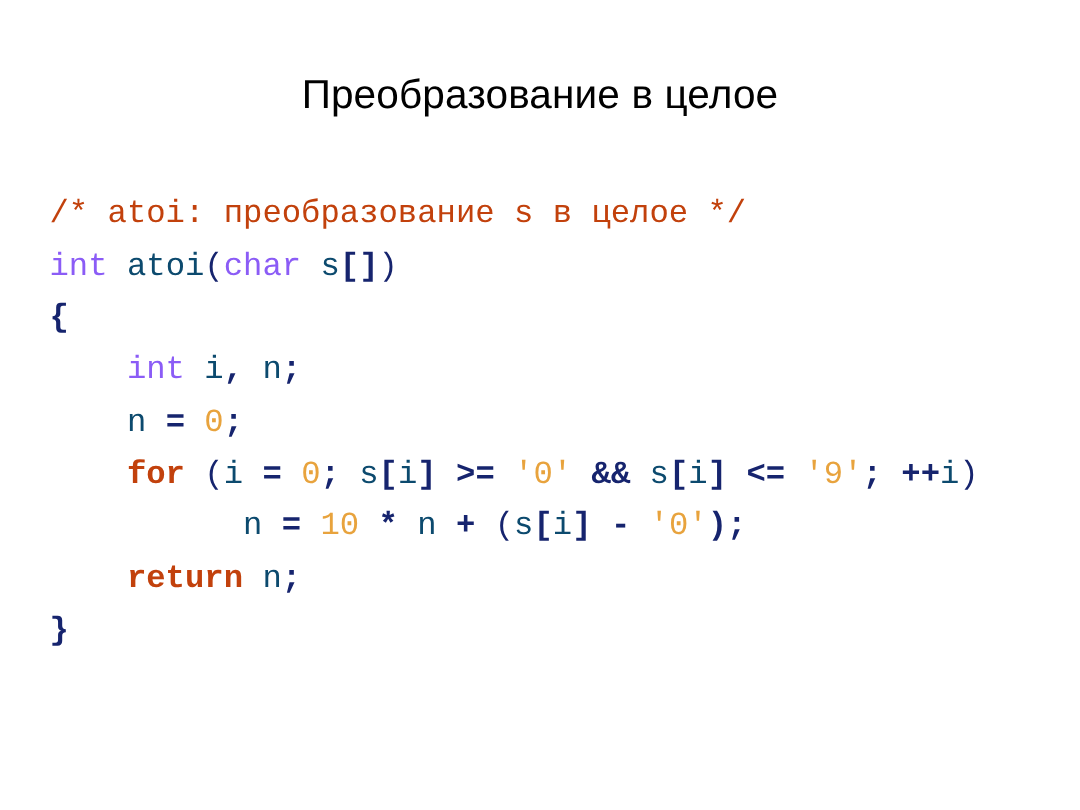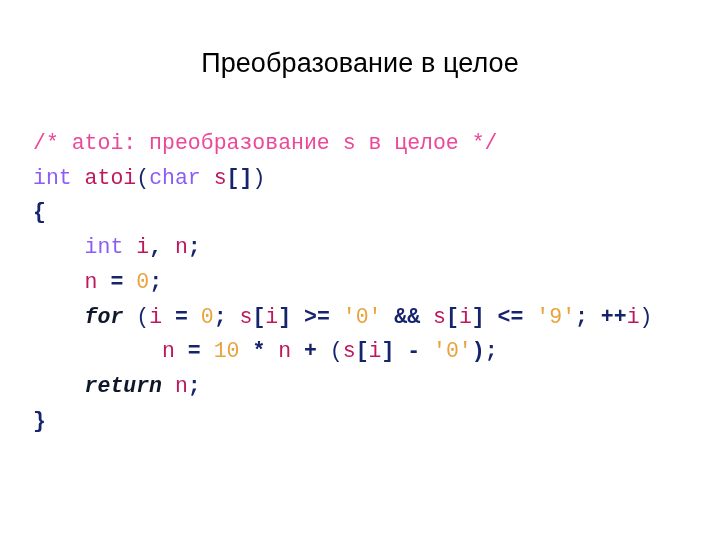--- a/index.html
+++ b/index.html
@@ -45,28 +45,28 @@
     color: #000000;
     white-space: pre-wrap;
     word-break: normal;
     letter-spacing: 0px;
   }
   .code-line {
     white-space: pre-wrap;
     min-height: 34.7px;
   }
   
-  .tok-comment  { color: #ec4899; }
+  .tok-comment  { color: #c2410c; }
   .tok-keyword  { color: #8b5cf6; }
-  .tok-kwbold   { color: #0f172a; font-weight: bold; font-style: italic; }
+  .tok-kwbold   { color: #c2410c; font-weight: bold; }
   .tok-op       { color: #16246e; font-weight: bold; }
   .tok-punct    { color: #16246e; }
   .tok-num      { color: #e8a33d; }
   .tok-str      { color: #e8a33d; }
-  .tok-plain    { color: #be185d; }
+  .tok-plain    { color: #0c4a6e; }
 </style>
 </head>
 <body>
 
 <div class="slide">
 
   <div class="slide-title">Преобразование в целое</div>
 
   <div class="code-block" id="code-block"><div class="code-line"><span class="tok-comment">/* atoi: преобразование s в целое */</span></div><div class="code-line"><span class="tok-keyword">int</span><span class="tok-plain"> atoi</span><span class="tok-punct">(</span><span class="tok-keyword">char</span><span class="tok-plain"> s</span><span class="tok-op">[]</span><span class="tok-punct">)</span></div><div class="code-line"><span class="tok-op">{</span></div><div class="code-line"><span class="tok-plain">    </span><span class="tok-keyword">int</span><span class="tok-plain"> i</span><span class="tok-op">,</span><span class="tok-plain"> n</span><span class="tok-op">;</span></div><div class="code-line"><span class="tok-plain">    n </span><span class="tok-op">=</span><span class="tok-plain"> </span><span class="tok-num">0</span><span class="tok-op">;</span></div><div class="code-line"><span class="tok-plain">    </span><span class="tok-kwbold">for</span><span class="tok-plain"> </span><span class="tok-punct">(</span><span class="tok-plain">i </span><span class="tok-op">=</span><span class="tok-plain"> </span><span class="tok-num">0</span><span class="tok-op">;</span><span class="tok-plain"> s</span><span class="tok-op">[</span><span class="tok-plain">i</span><span class="tok-op">]</span><span class="tok-plain"> </span><span class="tok-op">&gt;=</span><span class="tok-plain"> </span><span class="tok-str">'0'</span><span class="tok-plain"> </span><span class="tok-op">&amp;&amp;</span><span class="tok-plain"> s</span><span class="tok-op">[</span><span class="tok-plain">i</span><span class="tok-op">]</span><span class="tok-plain"> </span><span class="tok-op">&lt;=</span><span class="tok-plain"> </span><span class="tok-str">'9'</span><span class="tok-op">;</span><span class="tok-plain"> </span><span class="tok-op">++</span><span class="tok-plain">i</span><span class="tok-punct">)</span></div><div class="code-line"><span class="tok-plain">          n </span><span class="tok-op">=</span><span class="tok-plain"> </span><span class="tok-num">10</span><span class="tok-plain"> </span><span class="tok-op">*</span><span class="tok-plain"> n </span><span class="tok-op">+</span><span class="tok-plain"> </span><span class="tok-punct">(</span><span class="tok-plain">s</span><span class="tok-op">[</span><span class="tok-plain">i</span><span class="tok-op">]</span><span class="tok-plain"> </span><span class="tok-op">-</span><span class="tok-plain"> </span><span class="tok-str">'0'</span><span class="tok-op">)</span><span class="tok-op">;</span></div><div class="code-line"><span class="tok-plain">    </span><span class="tok-kwbold">return</span><span class="tok-plain"> n</span><span class="tok-op">;</span></div><div class="code-line"><span class="tok-op">}</span></div></div>
 

